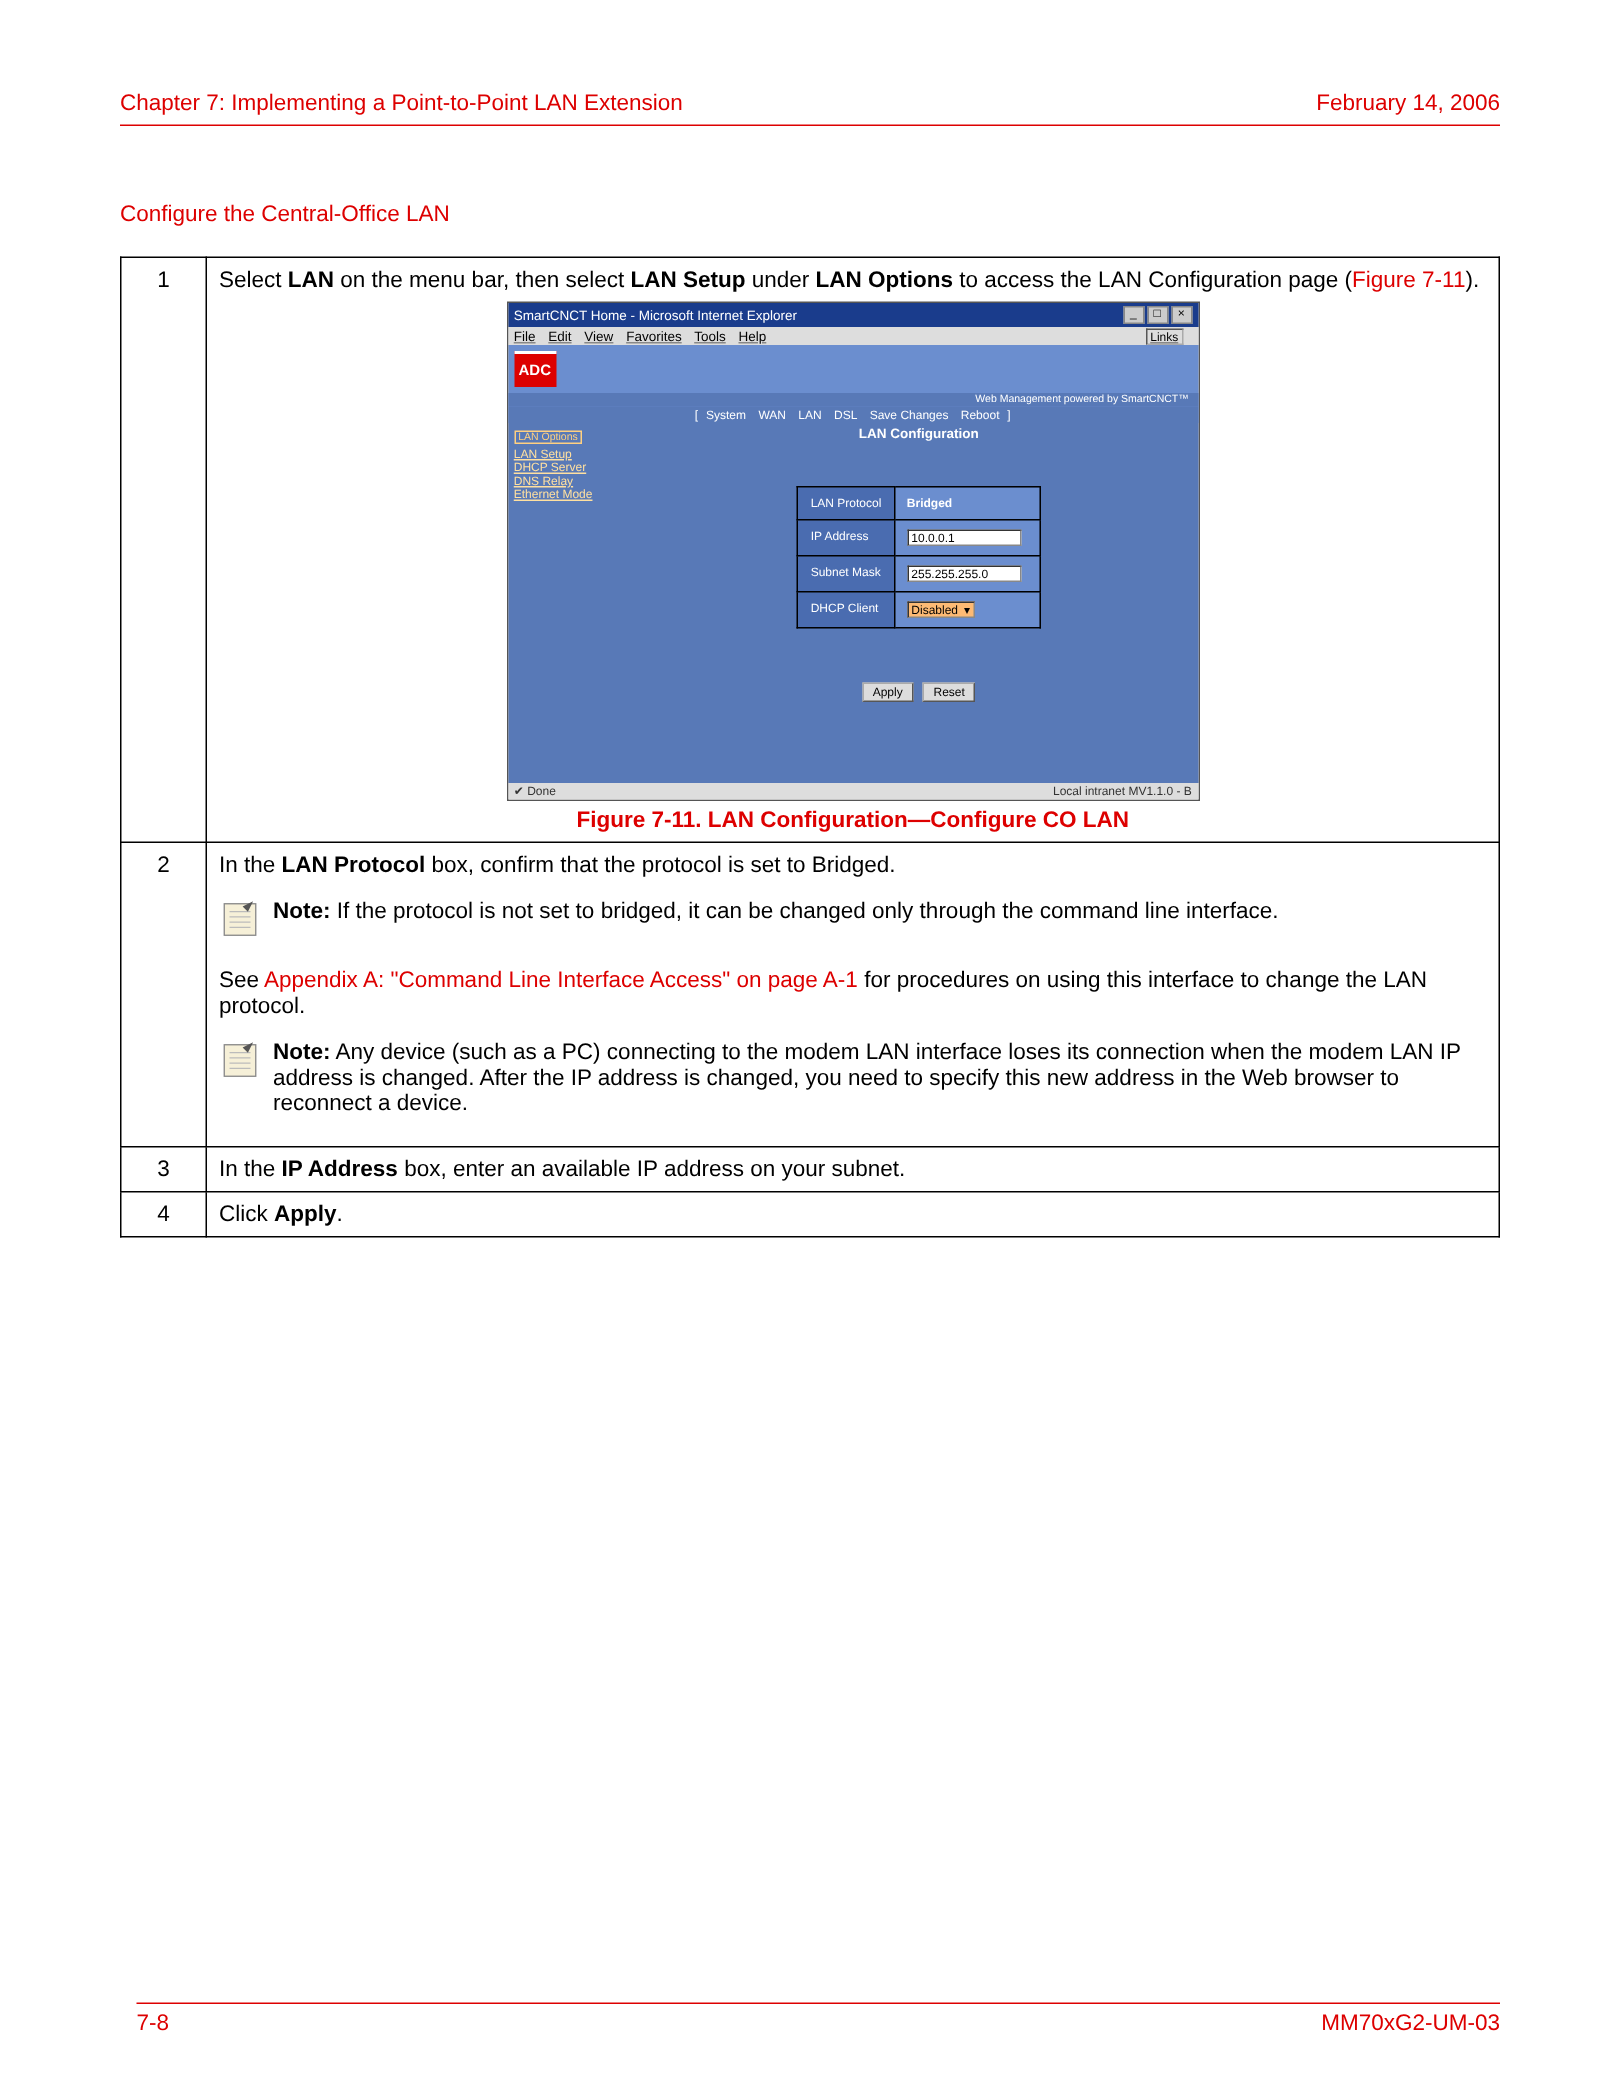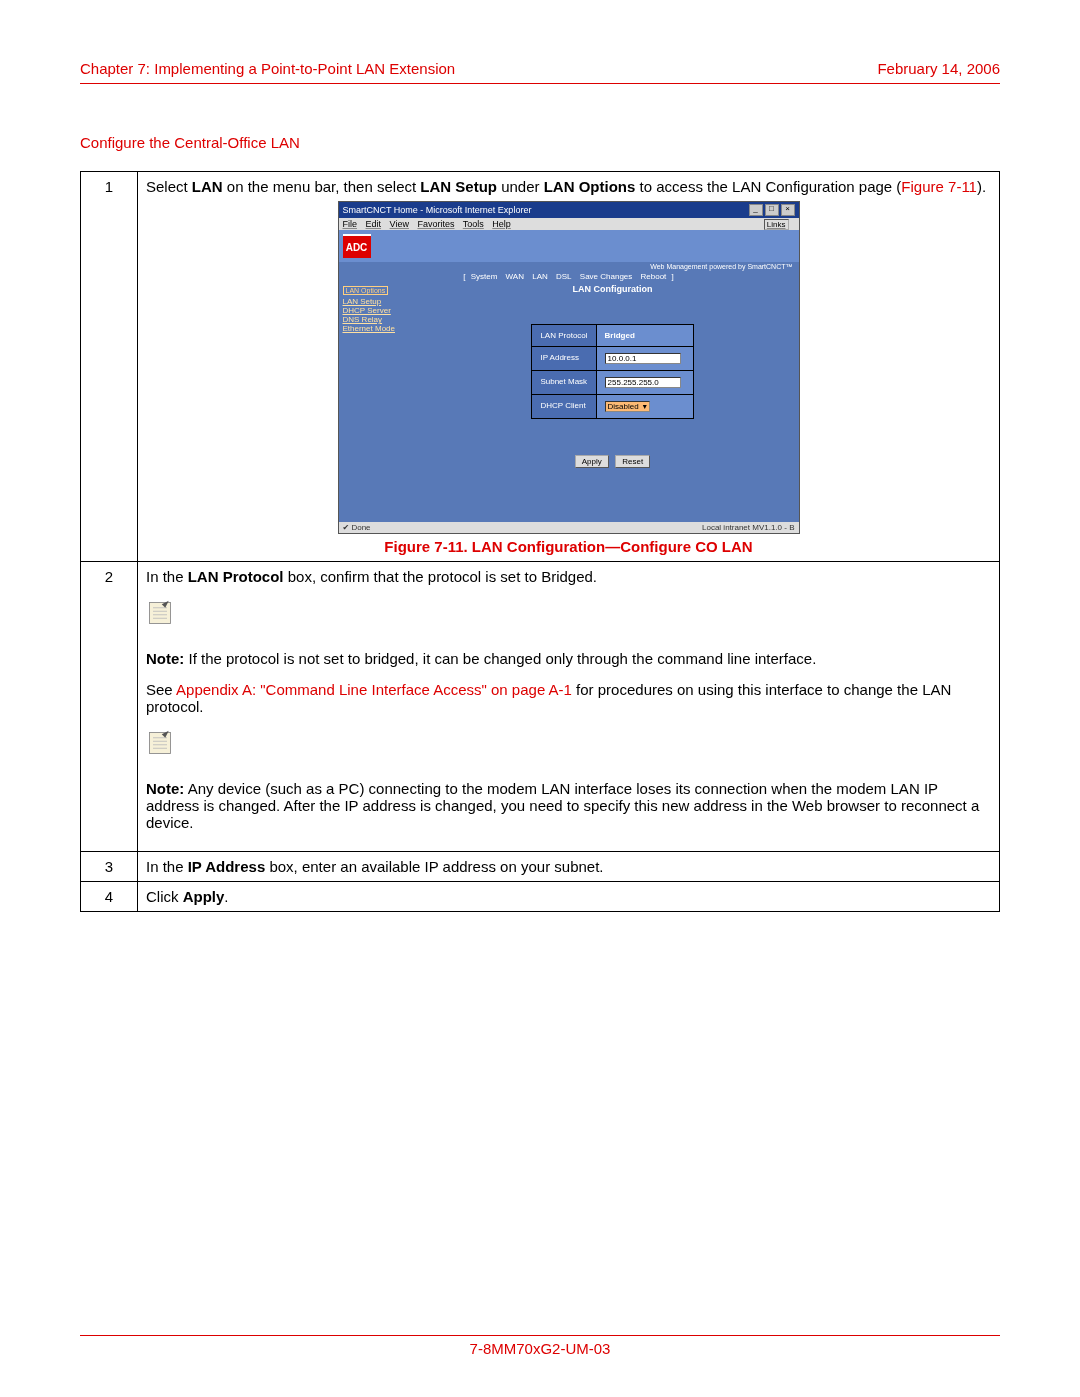--- a/index.html
+++ b/index.html
@@ -56,34 +56,33 @@
   .figlink { color: #d00; }
   .figcap {
     color: #d00;
     font-weight: bold;
     text-align: center;
     margin-top: 4px;
   }
   .note-row {
     display: flex;
     align-items: flex-start;
-    gap: 20px;
+    gap: 8px;
     margin: 14px 0;
-    flex-direction: column;
   }
   .note-icon svg { width: 28px; height: 28px; }
   .footer {
     position: absolute;
     bottom: 40px;
-    left: 80px;
+    left: 91px;
     right: 80px;
     border-top: 1px solid #d00;
     padding-top: 4px;
     display: flex;
-    justify-content: center;
+    justify-content: space-between;
     color: #d00;
     font-size: 15px;
   }
   
   .shot {
     width: 460px;
     margin: 6px auto 4px auto;
     border: 1px solid #555;
     font-family: Tahoma, Arial, sans-serif;
     font-size: 9px;

